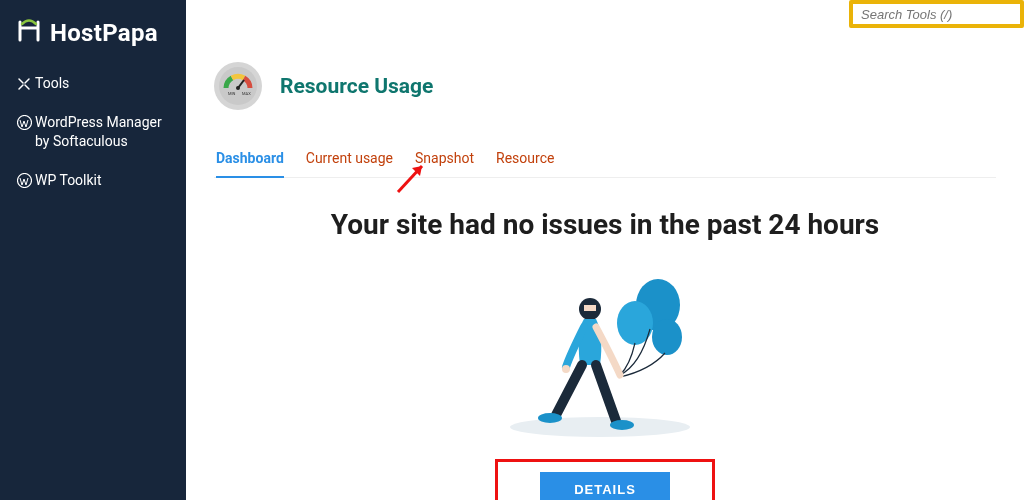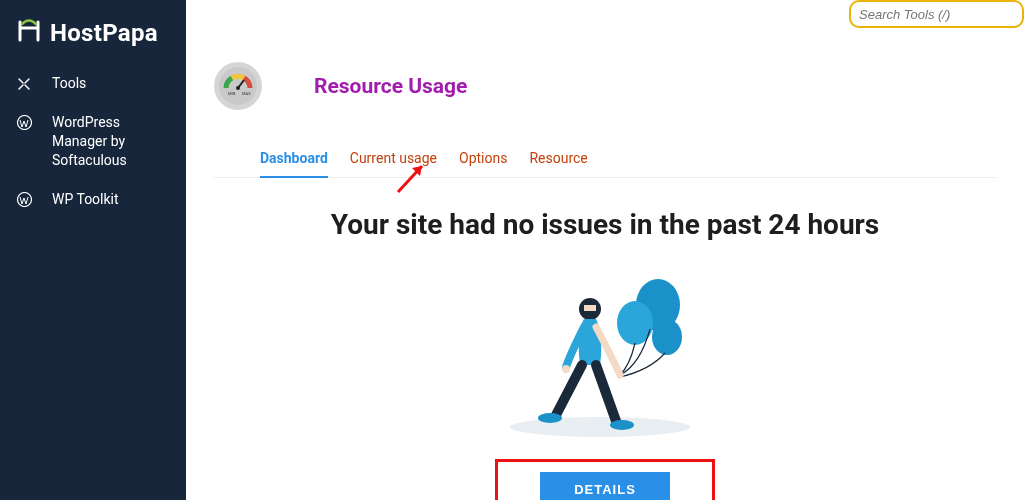--- a/index.html
+++ b/index.html
@@ -4,34 +4,34 @@
   <style>
     * { box-sizing: border-box; margin: 0; padding: 0; }
     body { font-family: -apple-system, BlinkMacSystemFont, "Segoe UI", Roboto, Arial, sans-serif; width: 1024px; height: 500px; overflow: hidden; background: #fff; }
     .app { display: flex; width: 100%; height: 100%; }
 
     
     .sidebar { width: 186px; min-width: 186px; background: #17263b; color: #fff; padding: 18px 12px 12px 12px; display: flex; flex-direction: column; }
     .brand { display: flex; align-items: center; gap: 8px; padding: 0 4px 18px 4px; }
     .brand-text { font-size: 24px; font-weight: 700; letter-spacing: 0.3px; }
     .nav { display: flex; flex-direction: column; gap: 4px; }
-    .nav-item { display: flex; align-items: flex-start; gap: 20px; color: #fff; font-size: 14px; padding: 8px 4px; cursor: pointer; line-height: 1.35; }
+    .nav-item { display: flex; align-items: flex-start; gap: 3px; color: #fff; font-size: 14px; padding: 8px 4px; cursor: pointer; line-height: 1.35; }
     .nav-item .icon { width: 16px; height: 16px; margin-top: 2px; flex-shrink: 0; display: flex; align-items: center; justify-content: center; }
 
     
     .main { flex: 1; position: relative; background: #fff; }
     .search-wrap { position: absolute; top: 0; right: 0; width: 175px; }
-    .search-input { width: 100%; height: 28px; padding: 4px 8px; font-size: 13px; border: 2px solid #eab308; border-radius: 10px; color: #444; font-style: italic; }
+    .search-input { width: 100%; height: 28px; padding: 4px 8px; font-size: 13px; border: 4px solid #eab308; border-radius: 2px; color: #444; font-style: italic; }
     .content { padding: 62px 28px 0 28px; }
     .page-header { display: flex; align-items: center; gap: 18px; margin-bottom: 34px; }
     .gauge-icon { width: 48px; height: 48px; border-radius: 50%; background: #d5d5d5; display: flex; align-items: center; justify-content: center; overflow: hidden; }
-    .page-title { font-size: 21px; font-weight: 700; color: #a21caf; margin-left: 34px; }
+    .page-title { font-size: 21px; font-weight: 700; color: #0f766e; }
     .tabs { display: flex; gap: 22px; border-bottom: 1px solid #eee; padding-left: 2px; position: relative; }
     .tab { font-size: 14px; color: #c2410c; padding: 6px 0 10px 0; cursor: pointer; }
-    .tab.active { color: #2a8fe6; font-weight: 700; border-bottom: 2px solid #2a8fe6; margin-bottom: -1px; margin-left: 44px; }
+    .tab.active { color: #2a8fe6; font-weight: 700; border-bottom: 2px solid #2a8fe6; margin-bottom: -1px; }
     .tab-content { text-align: center; padding-top: 30px; }
     .status-heading { font-size: 28px; font-weight: 700; color: #1e1e1e; margin-bottom: 24px; }
     .illustration { margin: 10px auto 14px auto; display: block; }
     .details-btn { display: inline-block; background: #2a8fe6; color: #fff; font-size: 13px; font-weight: 600; letter-spacing: 1px; padding: 10px 34px; border: none; cursor: pointer; text-transform: uppercase; }
     .details-wrap { display: inline-block; border: 3px solid #e11; padding: 10px 42px; }
 
     
     .arrow { position: absolute; left: 206px; top: 158px; }
   </style>
 </head>
@@ -96,21 +96,21 @@
             <text x="10" y="29" font-size="4" fill="#333">MIN</text>
             <text x="24" y="29" font-size="4" fill="#333">MAX</text>
           </svg>
         </div>
         <h1 class="page-title">Resource Usage</h1>
       </div>
 
       <div class="tabs">
         <div class="tab active"><span>Dashboard</span></div>
         <div class="tab"><span>Current usage</span></div>
-        <div class="tab"><span>Options</span></div>
+        <div class="tab"><span>Snapshot</span></div>
         <div class="tab"><span>Resource</span></div>
       </div>
 
       <div class="tab-content">
         <h2 class="status-heading">Your site had no issues in the past 24 hours</h2>
 
         <svg class="illustration" width="210" height="180" viewBox="0 0 210 180">
           <ellipse cx="100" cy="162" rx="90" ry="10" fill="#e8eef2"></ellipse>
 
           <ellipse cx="158" cy="40" rx="22" ry="26" fill="#1b91c9"></ellipse>

